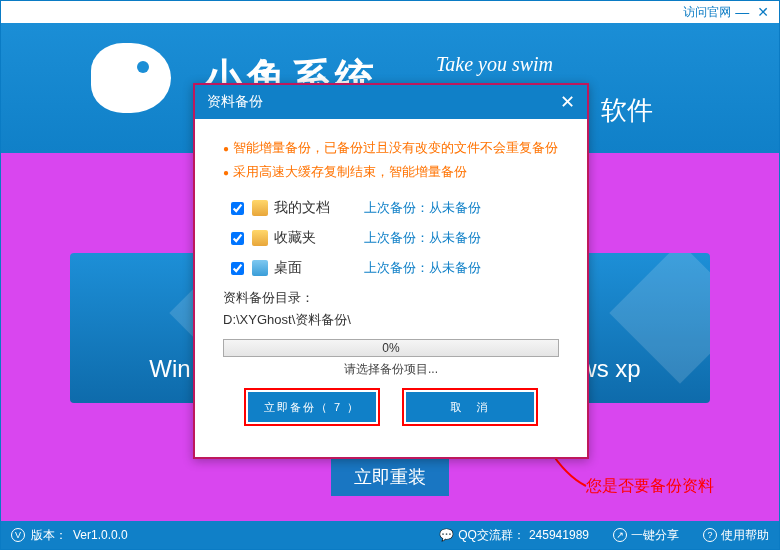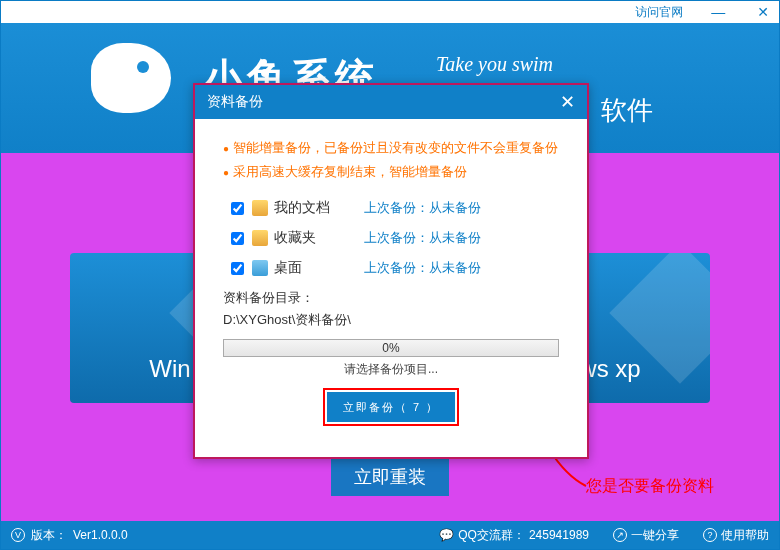--- a/index.html
+++ b/index.html
@@ -1,20 +1,20 @@
 <!DOCTYPE html>
 <html><head>
 <meta charset="utf-8">
 <style>
 * { margin: 0; padding: 0; box-sizing: border-box; }
 body { font-family: "Microsoft YaHei", sans-serif; width: 780px; height: 550px; overflow: hidden; background: #fff; position: relative; }
 
 .window { width: 780px; height: 550px; border: 1px solid #0a7bc4; position: relative; }
 
-.titlebar { height: 22px; background: #fff; display: flex; justify-content: flex-end; align-items: center; padding: 0 6px; gap: 24px; }
+.titlebar { height: 22px; background: #fff; display: flex; justify-content: flex-end; align-items: center; padding: 0 6px; gap: 0; }
 .titlebar a { color: #0a7bc4; font-size: 12px; text-decoration: none; }
 .titlebar .ctl { color: #0a7bc4; font-size: 14px; cursor: pointer; padding: 0 4px; }
 
 .header { height: 130px; background: linear-gradient(#1b8ed6, #1080c8); position: relative; color: #fff; }
 .logo { position: absolute; left: 90px; top: 20px; display: flex; align-items: center; gap: 12px; }
 .fish { width: 80px; height: 70px; background: #fff; border-radius: 40% 50% 50% 40%; position: relative; }
 .fish::before { content: ""; position: absolute; right: 22px; top: 18px; width: 12px; height: 12px; background: #1b8ed6; border-radius: 50%; }
 .bubbles { position: absolute; left: 170px; top: 16px; display: flex; flex-direction: column; gap: 4px; }
 .bubble { background: #fff; border-radius: 50%; }
 .brand { font-size: 40px; font-weight: bold; letter-spacing: 4px; margin-left: 20px; text-decoration: underline; }
@@ -155,20 +155,21 @@
           <span class="lbl">桌面</span>
           <span class="last">上次备份：从未备份</span>
         </div>
       </div>
       <div class="path-label">资料备份目录：</div>
       <div class="path">D:\XYGhost\资料备份\</div>
       <div class="progress">0%</div>
       <div class="hint">请选择备份项目...</div>
       <div class="dialog-buttons">
         <button class="dbtn redbox">立即备份（ 7 ）</button>
+        <button class="dbtn redbox">取　消</button>
       </div>
     </div>
   </div>
 
   <div class="arrow">
     <svg viewBox="0 0 50 50">
         <path d="M45 45 Q 25 35 8 8" stroke="#ff0000" stroke-width="2" fill="none"></path>
         <path d="M8 8 L14 10 L10 16 Z" fill="#ff0000"></path>
       </svg>
   </div>

